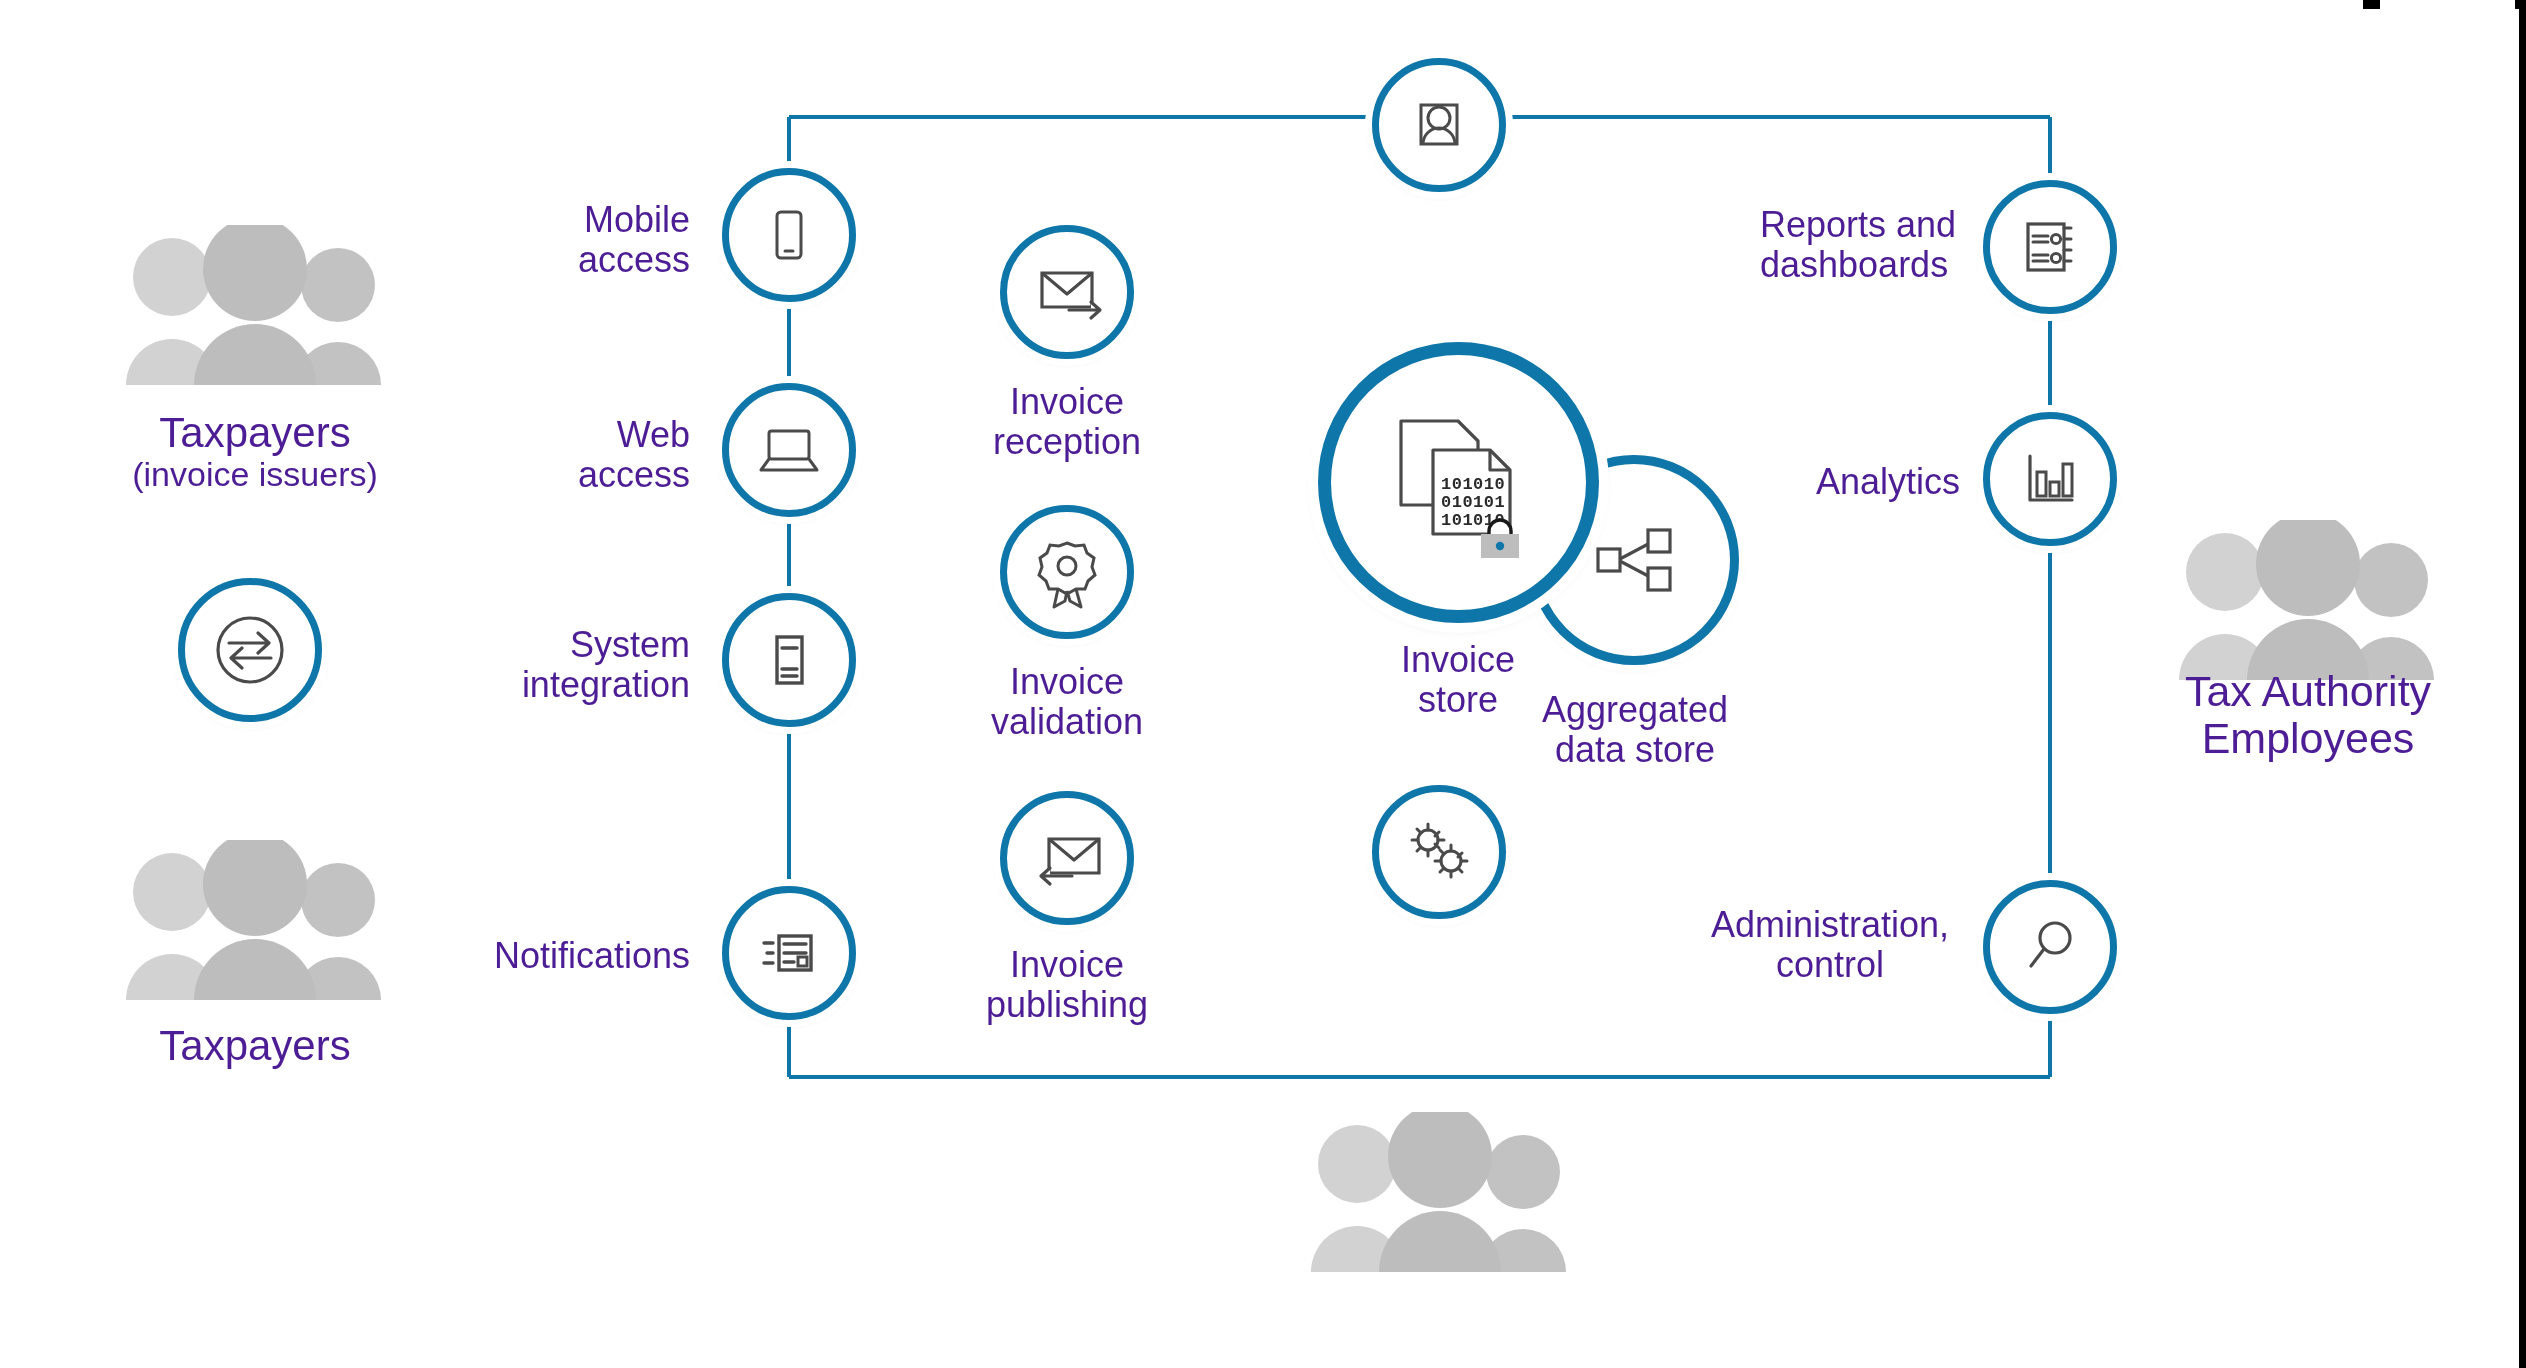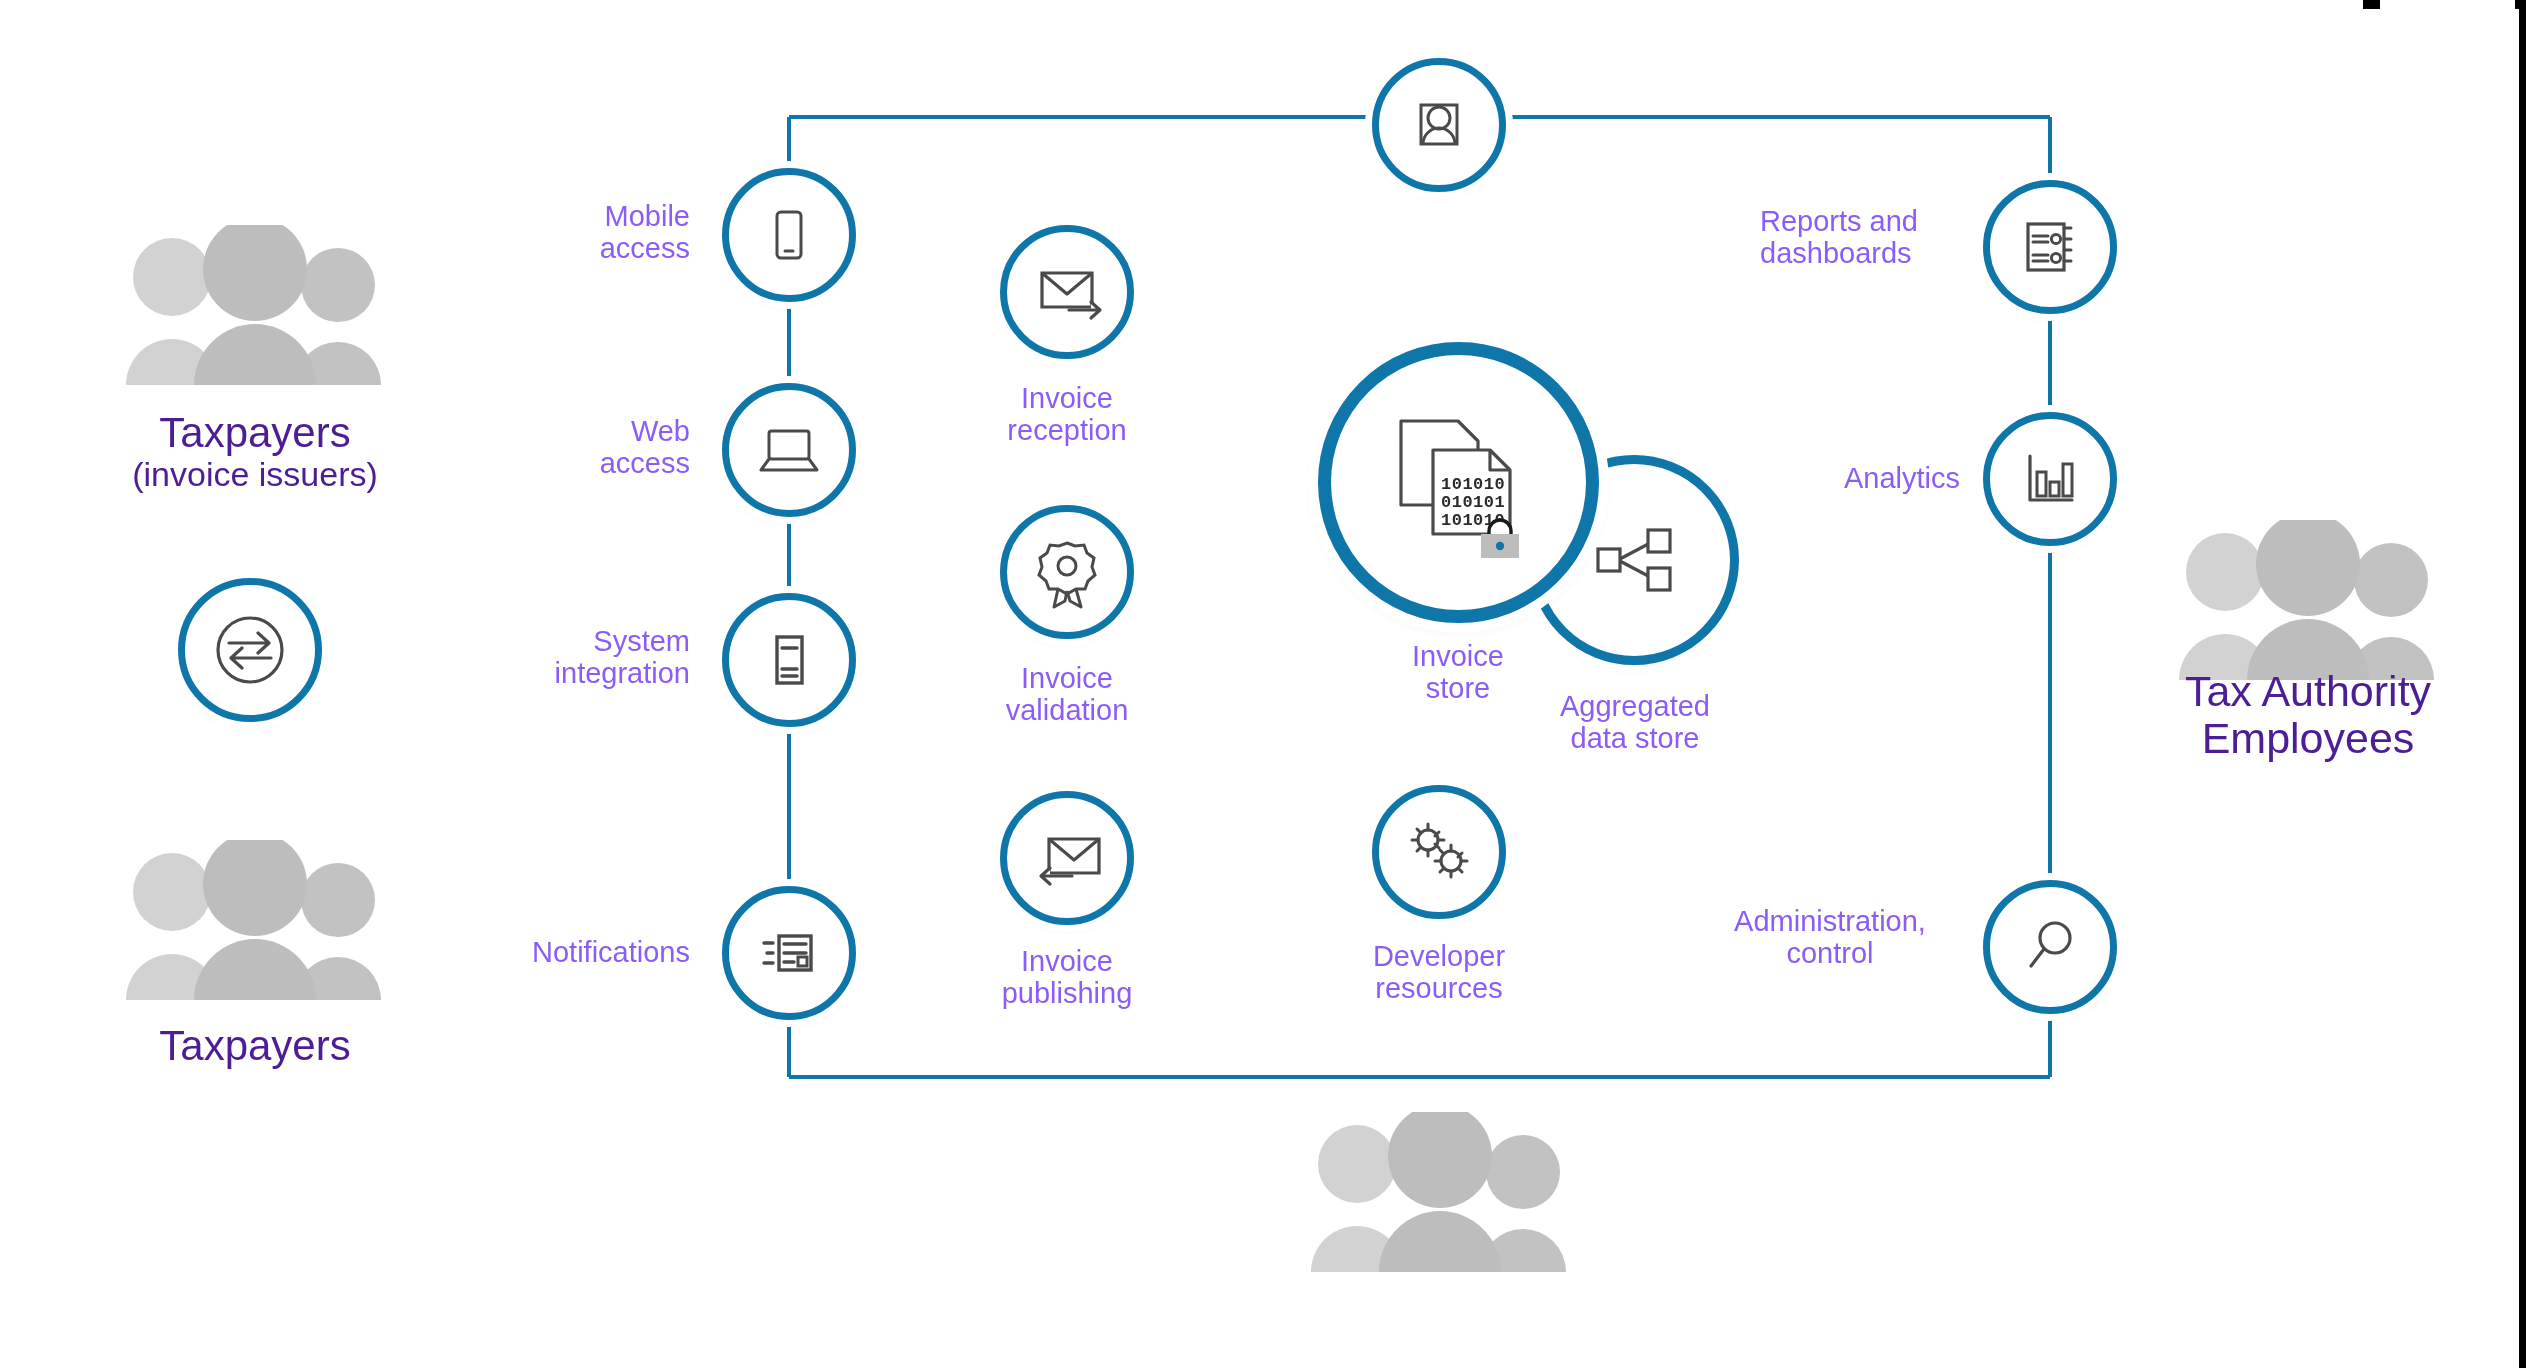--- a/index.html
+++ b/index.html
@@ -55,22 +55,22 @@
     border-width: 13px;
     box-shadow: 0 0 0 10px #ffffff, 0 3px 14px rgba(0,0,0,0.16);
   }
   .node.med {
     border-width: 9px;
   }
   .node svg { display: block; }
 
   .label {
     position: absolute;
-    color: #8b5cf6;
-    font-size: 29px;
+    color: #4c1d95;
+    font-size: 36px;
     line-height: 1.12;
     white-space: pre-line;
   }
   .label.center { text-align: center; }
   .label.right  { text-align: right; }
   .label.left   { text-align: left; }
 
   .actor-label {
     position: absolute;
     text-align: center;
@@ -274,22 +274,20 @@
       <svg width="76" height="72" viewBox="0 0 76 72">
         <g fill="none" stroke="#4a4a4a" stroke-width="3" stroke-linecap="round">
           <circle cx="27" cy="24" r="10"></circle>
           <path d="M27 8 V14 M27 34 V40 M11 24 H17 M37 24 H43 M16 13 L20 17 M34 28 L38 32 M38 16 L34 20 M20 31 L16 35"></path>
           <circle cx="50" cy="45" r="10"></circle>
           <path d="M50 29 V35 M50 55 V61 M34 45 H40 M60 45 H66 M39 34 L43 38 M57 52 L61 56 M61 37 L57 41 M43 52 L39 56"></path>
         </g>
       </svg>
     </span>
   </div>
-  <div class="label center" style="left:1289px; top:940px; width:300px;">Developer
-resources</div>
 
   <div class="node" style="left:1983px; top:180px; width:134px; height:134px;">
     <span>
       <svg width="68" height="70" viewBox="0 0 68 70">
         <rect x="12" y="12" width="36" height="46" fill="none" stroke="#4a4a4a" stroke-width="3.2"></rect>
         <path d="M17 24 H32 M17 30 H32" stroke="#4a4a4a" stroke-width="3" stroke-linecap="round"></path>
         <circle cx="40" cy="27" r="4.6" fill="none" stroke="#4a4a4a" stroke-width="3"></circle>
         <path d="M17 43 H32 M17 49 H32" stroke="#4a4a4a" stroke-width="3" stroke-linecap="round"></path>
         <circle cx="40" cy="46" r="4.6" fill="none" stroke="#4a4a4a" stroke-width="3"></circle>
         <path d="M48 16 H55 M48 27 H55 M48 38 H55 M48 49 H55" stroke="#4a4a4a" stroke-width="3" stroke-linecap="round"></path>

